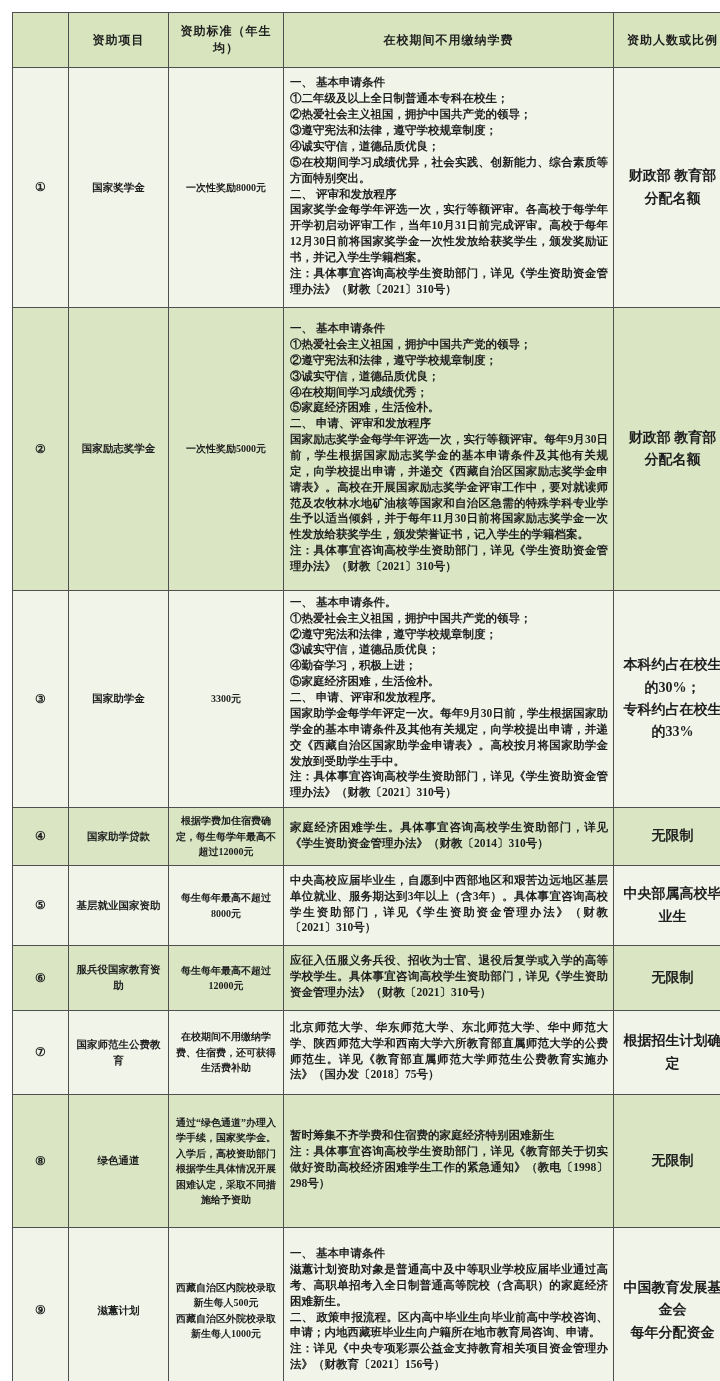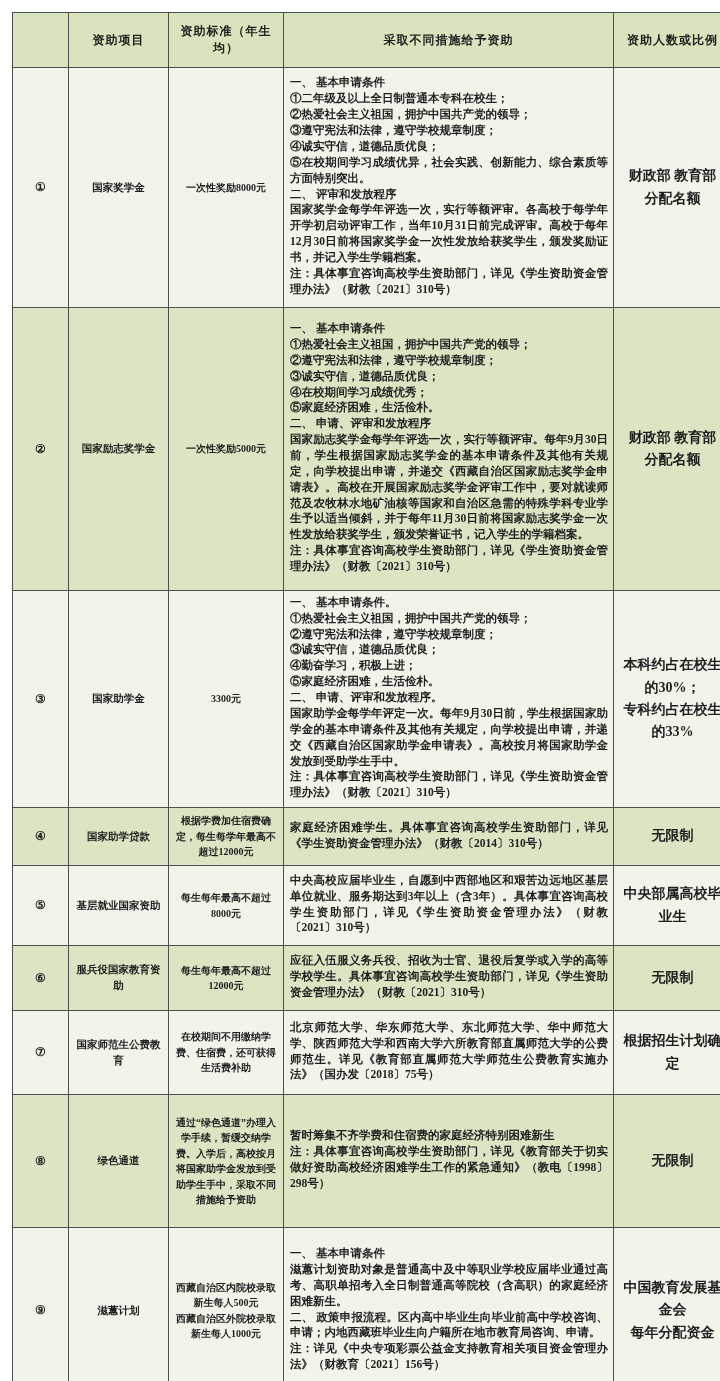--- a/index.html
+++ b/index.html
@@ -48,21 +48,21 @@
         <col style="width:100px">
         <col style="width:115px">
       <col style="width:330px">
         <col style="width:118px">
     </colgroup>
     <thead>
       <tr class="hrow">
         <th></th>
         <th>资助项目</th>
         <th>资助标准（年生均）</th>
-        <th>采取不同措施给予资助</th>
+        <th>在校期间不用缴纳学费</th>
         <th>资助人数或比例</th>
       </tr>
     </thead>
     <tbody>
       <tr class="rh0">
         <td class="num">①</td>
         <td class="proj">国家奖学金</td>
         <td class="std">一次性奖励8000元</td>
         <td class="cond">一、 基本申请条件
 ①二年级及以上全日制普通本专科在校生；
@@ -132,21 +132,21 @@
       <tr class="rh6">
         <td class="num">⑦</td>
         <td class="proj">国家师范生公费教育</td>
         <td class="std">在校期间不用缴纳学费、住宿费，还可获得生活费补助</td>
         <td class="cond">北京师范大学、华东师范大学、东北师范大学、华中师范大学、陕西师范大学和西南大学六所教育部直属师范大学的公费师范生。详见《教育部直属师范大学师范生公费教育实施办法》（国办发〔2018〕75号）</td>
         <td class="quota">根据招生计划确定</td>
       </tr>
       <tr class="rh7 shade">
         <td class="num">⑧</td>
         <td class="proj">绿色通道</td>
-        <td class="std">通过“绿色通道”办理入学手续，暂缓交纳学费。入学后，高校按月将国家助学金发放到受助学生手中，采取不同措施给予资助</td>
+        <td class="std">通过“绿色通道”办理入学手续，国家奖学金。入学后，高校资助部门根据学生具体情况开展困难认定，采取不同措施给予资助</td>
         <td class="cond">暂时筹集不齐学费和住宿费的家庭经济特别困难新生
 注：具体事宜咨询高校学生资助部门，详见《教育部关于切实做好资助高校经济困难学生工作的紧急通知》（教电〔1998〕298号）</td>
         <td class="quota">无限制</td>
       </tr>
       <tr class="rh8">
         <td class="num">⑨</td>
         <td class="proj">滋蕙计划</td>
         <td class="std">西藏自治区内院校录取新生每人500元
 西藏自治区外院校录取新生每人1000元</td>
         <td class="cond">一、 基本申请条件

